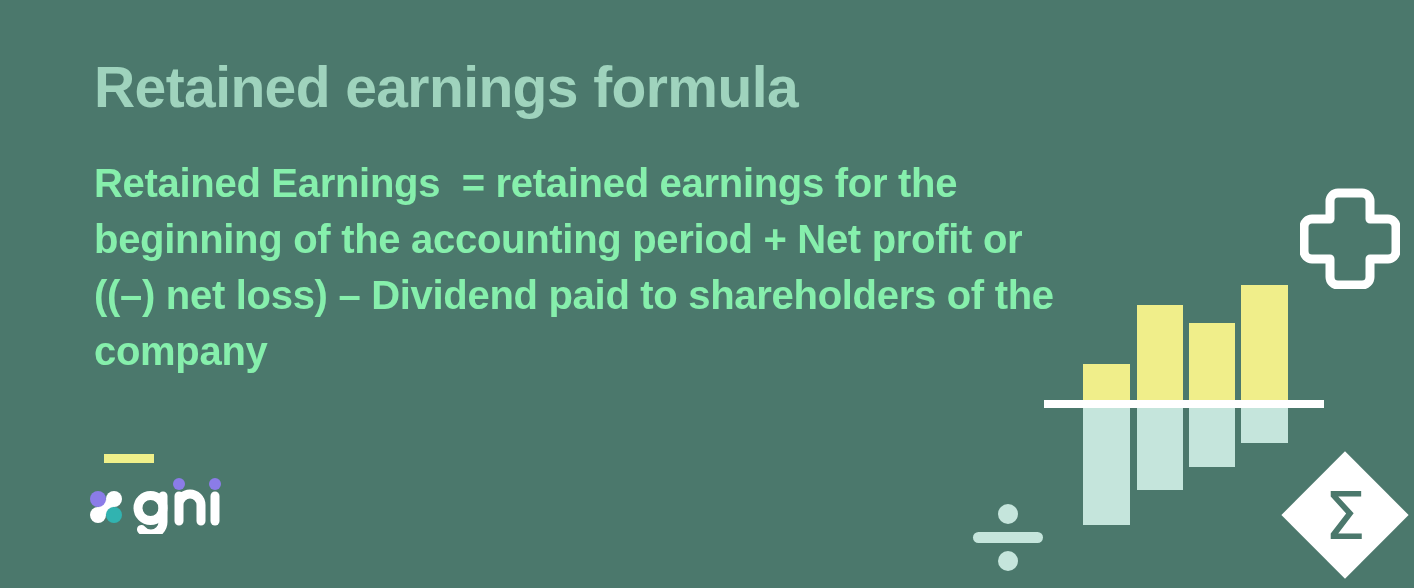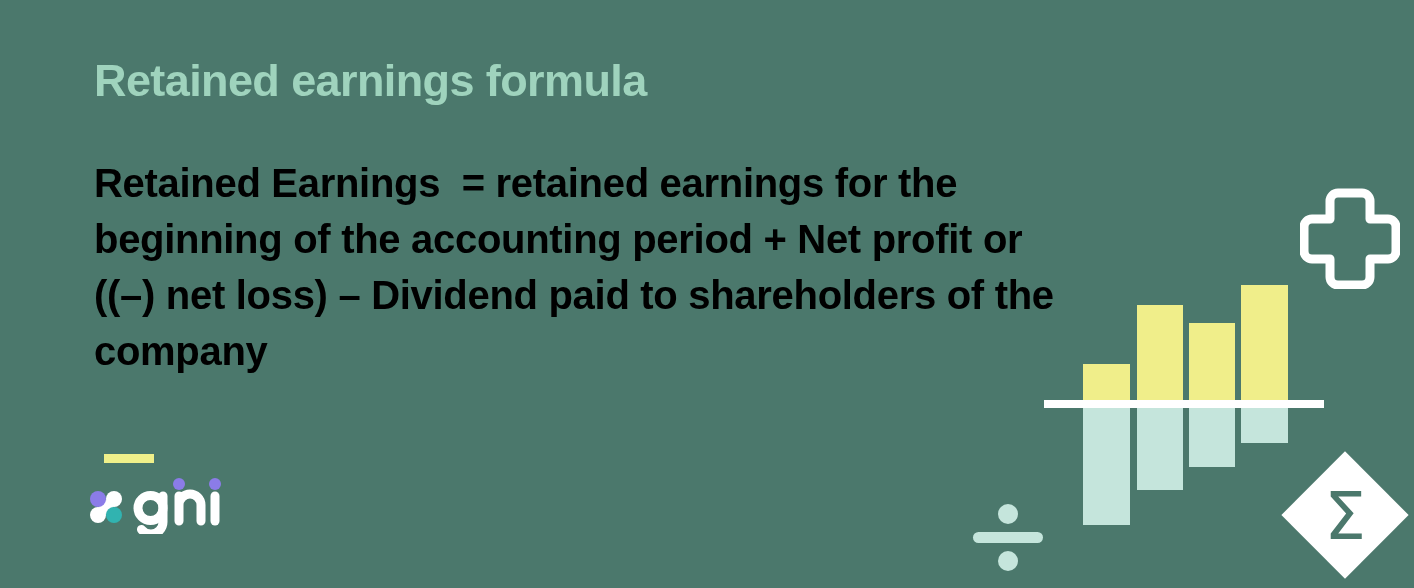--- a/index.html
+++ b/index.html
@@ -16,37 +16,37 @@
     background: #4b786c;
     font-family: "Liberation Sans", sans-serif;
     -webkit-font-smoothing: antialiased;
   }
 
   
   #eyebrow-title {
     position: absolute;
     left: 94px;
     top: 56px;
-    font-size: 45px;
+    font-size: 57px;
     font-weight: bold;
     letter-spacing: -0.6px;
     color: #9fd3bd;
     white-space: nowrap;
     line-height: 1.12;
   }
   #formula-body {
     position: absolute;
     left: 94px;
     top: 155px;
     width: 990px;
     font-size: 40px;
     font-weight: bold;
     letter-spacing: -0.3px;
     line-height: 56px;
-    color: #000000;
+    color: #86efac;
     white-space: pre-wrap;
   }
 
   
   #accent-rule {
     position: absolute;
     left: 104px;
     top: 454px;
     width: 50px;
     height: 9px;

